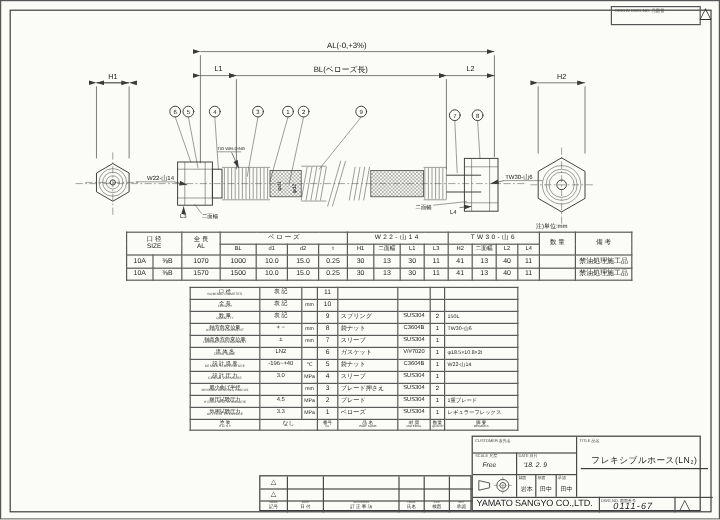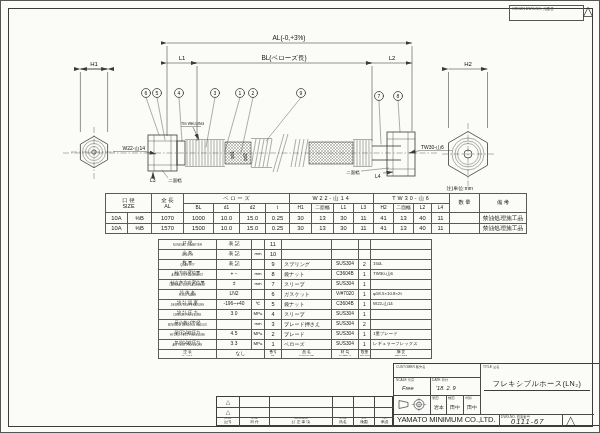--- a/index.html
+++ b/index.html
@@ -39,21 +39,21 @@
   .spectab td.unit{text-align:center;font-size:4.3px;}
   .spectab td.no{text-align:center;font-size:5.6px;}
   .spectab td.nm{font-size:5.1px;padding-left:2px;}
   .spectab td.mat{text-align:center;font-size:4.8px;}
   .spectab td.qty{text-align:center;font-size:5px;}
   .spectab td.rem{font-size:4.4px;padding-left:2px;}
   .spectab tr.ft td{height:9px;}
   .spectab .fj{display:block;font-size:3.8px;text-align:center;}
   .spectab .fe{display:block;font-size:2.5px;text-align:center;color:#3b3b3b;}
   
-  .tb{position:absolute;left:392px;top:362px;width:208px;height:63px;border:1px solid #3c3c3c;box-sizing:border-box;}
+  .tb{position:absolute;left:392px;top:362px;width:191px;height:63px;border:1px solid #3c3c3c;box-sizing:border-box;}
   .tb .vl,.tb .hl{position:absolute;background:#4a4a4a;}
   .tb .lab{position:absolute;font-size:3.3px;color:#444;white-space:nowrap;}
   .tb-title1{position:absolute;left:90px;top:13px;width:106px;height:13px;border-bottom:1px solid #3c3c3c;
         font-size:7.2px;text-align:center;line-height:13px;letter-spacing:0.4px;white-space:nowrap;}
   .tb-title2{position:absolute;left:90px;top:28px;width:96px;height:13px;border-bottom:1px solid #3c3c3c;
         font-size:7.5px;text-align:center;line-height:13px;letter-spacing:4px;white-space:nowrap;}
   .tb-company{position:absolute;left:3px;top:51px;font-size:7.6px;letter-spacing:-0.1px;white-space:nowrap;}
   .tb-dwgno{position:absolute;left:117px;top:53px;font-size:7.5px;font-style:italic;letter-spacing:1px;}
   .tb-tri{position:absolute;left:172px;top:50px;font-size:12px;color:#333;line-height:1;}
   .tb .sv{position:absolute;font-size:5.6px;font-style:italic;}
@@ -549,21 +549,21 @@
       <line x1="22" y1="0.5" x2="22" y2="14.5" stroke="#555" stroke-width="0.4" stroke-dasharray="3 1 1 1"></line>
     </svg>
 
     <div class="lab" style="left:38px;top:32px;">製図</div>
     <div class="nmv" style="left:37px;top:40px;">岩本</div>
     <div class="lab" style="left:54px;top:32px;">検図</div>
     <div class="nmv" style="left:53px;top:40px;">田中</div>
     <div class="lab" style="left:71px;top:32px;">承認</div>
     <div class="nmv" style="left:70px;top:40px;">田中</div>
 
-    <div class="tb-company">YAMATO MINIMUM CO.,LTD.</div>
+    <div class="tb-company">YAMATO SANGYO CO.,LTD.</div>
     <div class="lab" style="left:107px;top:51px;">DWG.NO.  図面番号</div>
     <div class="tb-dwgno">0111-67</div>
     <div class="tb-tri">△</div>
   </div>
 
   <div class="rv">
     <div class="hl" style="left:0;top:10px;width:177px;height:1px;"></div>
     <div class="hl" style="left:0;top:20px;width:177px;height:1px;"></div>
     <div class="vl" style="left:22px;top:0;width:1px;height:30px;"></div>
     <div class="vl" style="left:52px;top:0;width:1px;height:30px;"></div>

